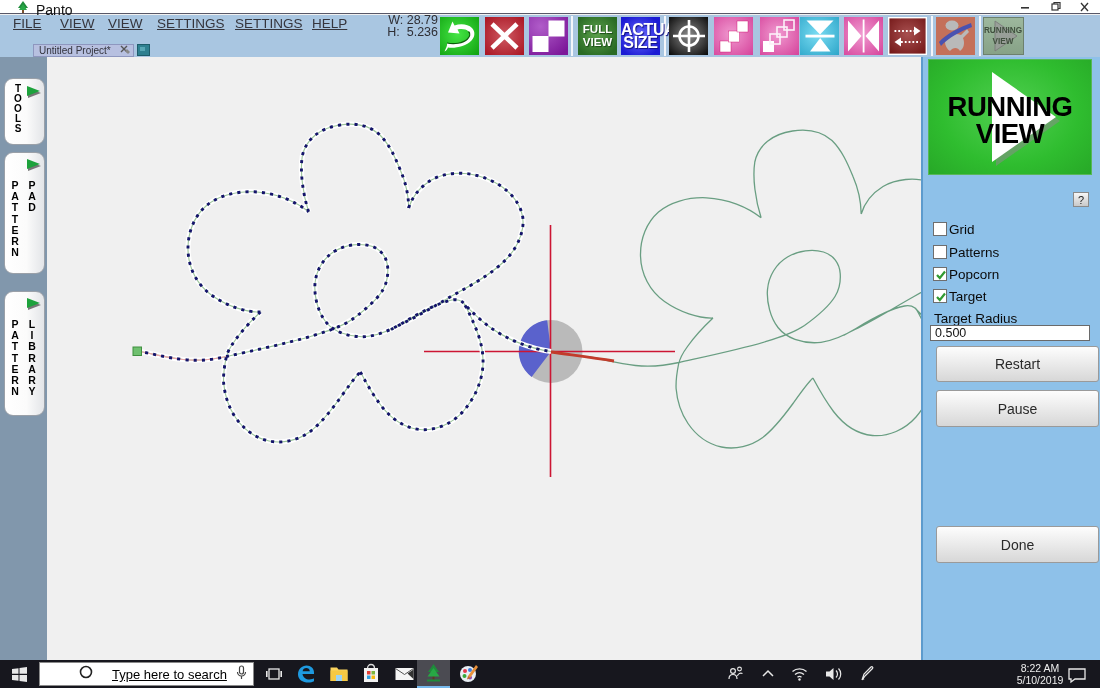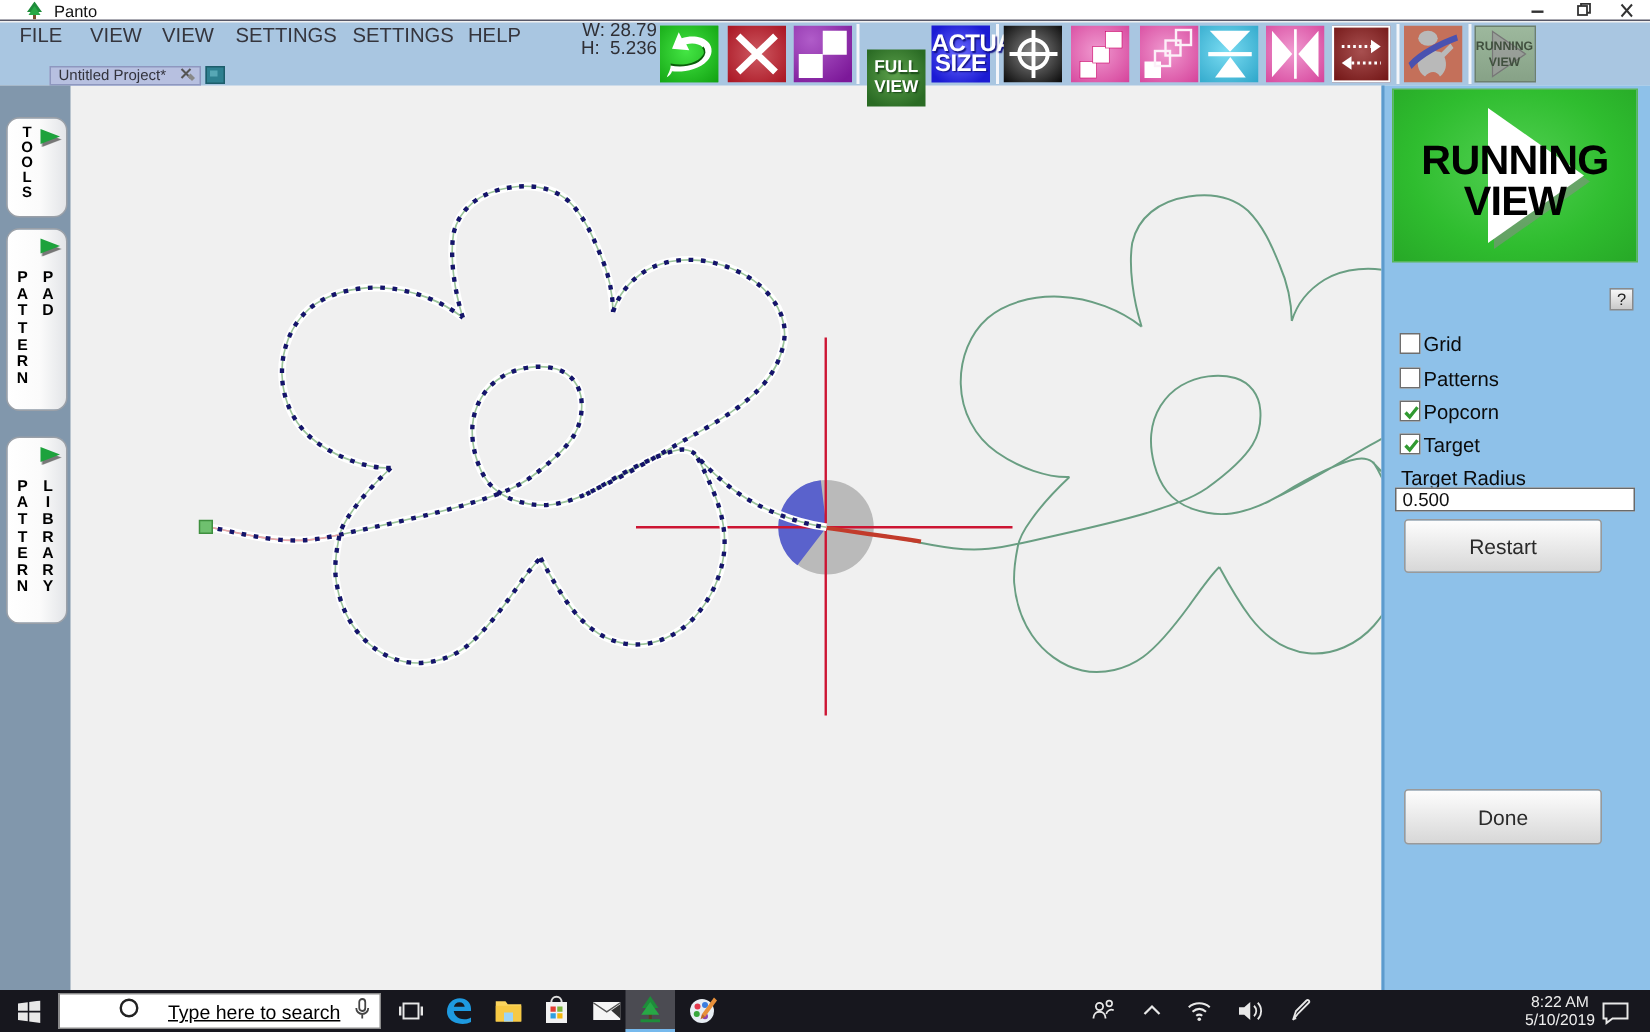--- a/index.html
+++ b/index.html
@@ -1,23 +1,23 @@
 <!DOCTYPE html>
 <html><head>
 <meta charset="utf-8">
 <style>
 * { margin:0; padding:0; box-sizing:border-box; }
 html,body { width:1100px; height:688px; overflow:hidden; font-family:"Liberation Sans",sans-serif; }
 #app { position:relative; width:1100px; height:688px; background:#f0f0f0; }
 
 #titlebar { position:absolute; left:0; top:0; width:1100px; height:14px; background:#ffffff; border-bottom:1px solid #585868; }
-#titletext { position:absolute; left:36px; top:2px; font-size:11px; color:#111; }
+#titletext { position:absolute; left:36px; top:2px; font-size:14px; color:#111; }
 
 #menubar { position:absolute; left:0; top:15px; width:1100px; height:42px; background:#a9c6e1; }
-.menuitem { position:absolute; top:16px; font-size:13.5px; color:#35353d; }
+.menuitem { position:absolute; top:16px; font-size:13.5px; color:#35353d;text-decoration:underline; }
 #whtext { position:absolute; right:662px; top:14px; font-size:12.5px; color:#2f2f35; text-align:right; line-height:12px; white-space:pre; }
 
 .tbtn { position:absolute; top:17px; width:39px; height:38px; }
 .tsep { position:absolute; top:16px; width:2px; height:40px; background:#f4f6fa; }
 
 #untitled { position:absolute; left:33px; top:44px; width:101px; height:13px; background:#b7c0e0; border:1px solid #8e97bf; font-size:10px; color:#33333d; padding-left:5px; line-height:11px; }
 #unticon { position:absolute; left:120px; top:45px; width:11px; height:10px; }
 #tealsq { position:absolute; left:137px; top:44px; width:13px; height:12px; background:#2e8090; border:1px solid #1d5d6b; }
 #tealsq div { position:absolute; left:2px; top:2px; width:5px; height:4px; background:#57a7b5; }
 
@@ -26,21 +26,21 @@
 .tabletters { position:absolute; font-size:10.5px; font-weight:bold; color:#000; line-height:11.2px; text-align:center; width:12px; letter-spacing:0; }
 .tabarrow { position:absolute; width:0; height:0; border-left:13px solid #1da23c; border-top:5.5px solid transparent; border-bottom:5.5px solid transparent; filter:drop-shadow(1px 2px 0px #777); }
 
 #rpanel { position:absolute; left:921px; top:57px; width:179px; height:603px; background:#8ec1e9; border-left:2px solid #5d9bcd; }
 #runbig { position:absolute; left:928px; top:59px; width:164px; height:116px; background:radial-gradient(ellipse at 50% 45%, #52d052 0%, #2fbd2f 60%, #27a827 100%); border:1px solid #58b758; }
 #pvbar { position:absolute; left:929px; top:190px; width:163px; height:20px; background:#48596b; color:#fff; font-size:13px; line-height:20px; padding-left:6px; }
 #pvhelp { position:absolute; left:1073px; top:192px; width:16px; height:15px; background:linear-gradient(#f7f7f7,#c9c9c9); border:1px solid #8a8a8a; font-size:11px; color:#222; text-align:center; line-height:14px; }
 .cbrow { position:absolute; left:933px; font-size:13.5px; color:#0a0a0a; }
 .cbox { position:absolute; left:0; top:0; width:14px; height:14px; background:#fff; border:1.2px solid #6e6e6e; }
 .cblabel { position:absolute; left:16px; top:0px; white-space:nowrap; }
-.pbtn { position:absolute; left:936px; width:132px; background:linear-gradient(#fdfdfd,#ececec 45%,#d7d7d7); border:1px solid #9a9a9a; border-radius:3px; font-size:14px; color:#2a2a2a; text-align:center; }
+.pbtn { position:absolute; left:936px; width:163px; background:linear-gradient(#fdfdfd,#ececec 45%,#d7d7d7); border:1px solid #9a9a9a; border-radius:3px; font-size:14px; color:#2a2a2a; text-align:center; }
 #tradius-label { position:absolute; left:934px; top:311px; font-size:13.5px; color:#0a0a0a; }
 #tradius-input { position:absolute; left:930px; top:325px; width:160px; height:16px; background:#fff; border:1px solid #6a6a6a; font-size:12.5px; color:#111; padding-left:4px; line-height:15px; }
 
 #taskbar { position:absolute; left:0; top:660px; width:1100px; height:28px; background:#17171e; }
 #searchbox { position:absolute; left:39px; top:662px; width:215px; height:24px; background:#ffffff; border:1px solid #8a8a8a; }
 #searchtext { position:absolute; left:112px; top:667px; font-size:13px; color:#000000;text-decoration:underline; }
 #clock { position:absolute; left:1009px; top:663px; width:62px; font-size:10.5px; color:#eee; text-align:center; line-height:11.5px; }
 .tseg { position:absolute; top:660px; height:28px; }
 </style>
 </head>
@@ -110,21 +110,21 @@
   <rect width="39" height="38" fill="url(#pgrad)"></rect>
   <defs>
         <radialGradient id="pgrad" cx="0.3" cy="0.25" r="0.9">
           <stop offset="0" stop-color="#b05cc9"></stop>
           <stop offset="1" stop-color="#7c1899"></stop>
         </radialGradient>
       </defs>
   <rect x="19.5" y="3.5" width="16" height="16" fill="#fff"></rect>
   <rect x="3.5" y="19" width="16" height="16" fill="#fff"></rect>
 </svg>
-<div class="tbtn" style="left:578px; background:radial-gradient(circle at 48% 45%, #5da14c 0%, #2a6b24 80%); color:#fff; font-weight:bold; font-size:11.5px; text-align:center; line-height:13px; padding-top:6px; text-shadow:1px 1px 1px #1a4a18;margin-top:16px;">FULL<br>VIEW</div>
+<div class="tbtn" style="left:578px; background:radial-gradient(circle at 48% 45%, #5da14c 0%, #2a6b24 80%); color:#fff; font-weight:bold; font-size:11.5px; text-align:center; line-height:13px; padding-top:6px; text-shadow:1px 1px 1px #1a4a18;">FULL<br>VIEW</div>
 <div class="tbtn" style="left:621px; background:radial-gradient(circle at 48% 50%, #6e6eff 0%, #1b1bd4 80%); color:#fff; font-weight:bold; font-size:16px; letter-spacing:-0.3px; text-align:center; line-height:13px; padding-top:6px; text-shadow:1px 1px 1px #101080;">ACTUAL<br>SIZE</div>
 <svg class="tbtn" style="left:669px" viewBox="0 0 39 38">
   <rect width="39" height="38" fill="url(#kgrad)"></rect>
   <defs>
         <radialGradient id="kgrad" cx="0.5" cy="0.48" r="0.7">
           <stop offset="0" stop-color="#8a8a8a"></stop>
           <stop offset="1" stop-color="#0c0c0c"></stop>
         </radialGradient>
       </defs>
   <circle cx="20" cy="19" r="9.5" fill="none" stroke="#fff" stroke-width="2.6"></circle>
@@ -282,20 +282,21 @@
     </div>
 <svg style="position:absolute;left:934px;top:268px" width="15" height="14" viewBox="0 0 15 14">
       <path d="M3,7 L5.8,10 L11,3.5" fill="none" stroke="#319a31" stroke-width="2.2"></path>
     </svg>
 <svg style="position:absolute;left:934px;top:290px" width="15" height="14" viewBox="0 0 15 14">
       <path d="M3,7 L5.8,10 L11,3.5" fill="none" stroke="#319a31" stroke-width="2.2"></path>
     </svg>
 <div id="tradius-label">Target Radius</div>
 <div id="tradius-input">0.500</div>
 <div class="pbtn" style="top:346px; height:36px; line-height:35px;">Restart</div>
+<div class="pbtn" style="top:390px; height:37px; line-height:36px;">Pause</div>
 <div class="pbtn" style="top:526px; height:37px; line-height:36px;">Done</div>
 
 <div id="taskbar"></div>
 <svg style="position:absolute;left:12px;top:667px" width="15" height="15" viewBox="0 0 15 15">
   <path d="M0,2 L6.5,1.2 V6.8 H0 Z" fill="#e8e8e8"></path>
       <path d="M7.5,1 L15,0 V6.8 H7.5 Z" fill="#e8e8e8"></path>
   <path d="M0,8 H6.5 V13.8 L0,13 Z" fill="#e8e8e8"></path>
       <path d="M7.5,8 H15 V15 L7.5,14 Z" fill="#e8e8e8"></path>
 </svg>
 <div id="searchbox"></div>

